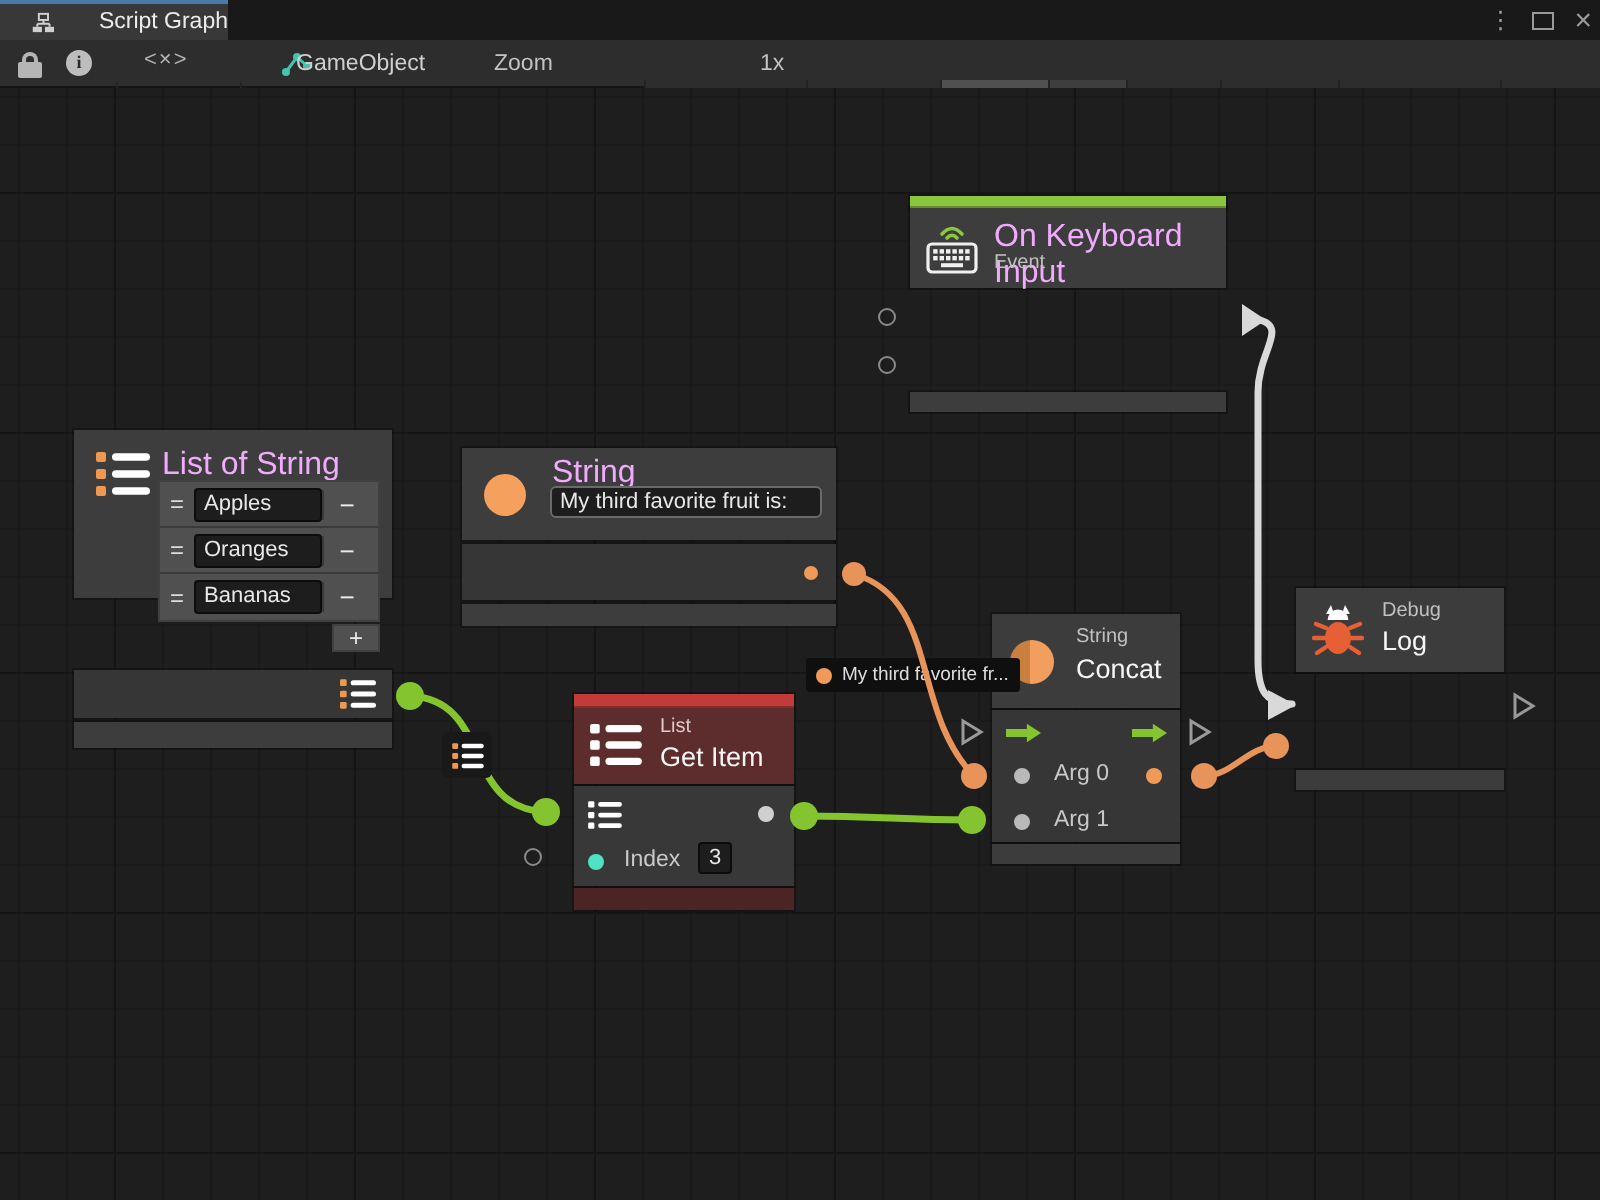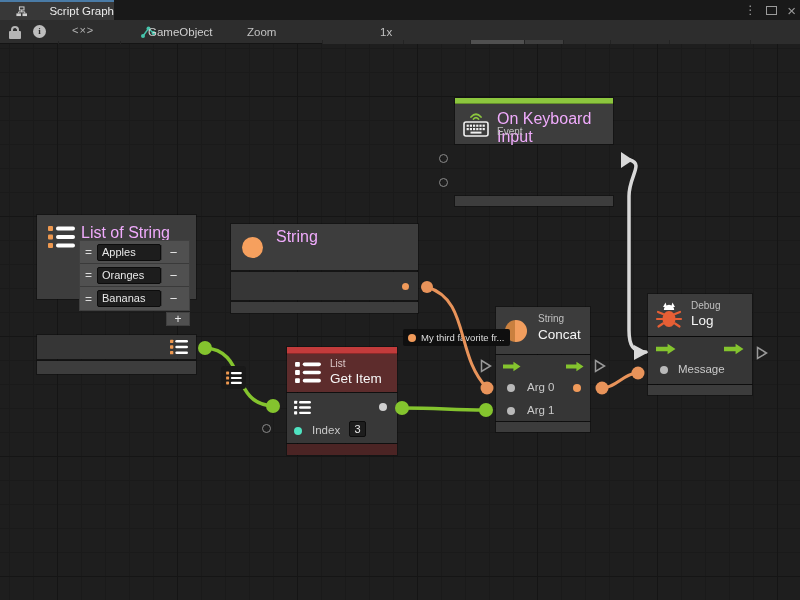--- a/index.html
+++ b/index.html
@@ -239,20 +239,21 @@
           </g>
       </svg>
     </div>
     <div class="sec" style="top:146px; height:13px"></div>
   </div>
 
   <div class="node" style="left:231px; top:224px; width:187px; height:89px">
     <div class="sec" style="top:0; height:46px">
       <div class="dot" style="left:11px; top:13px; width:21px; height:21px; background:#f6a05e"></div>
       <div class="ntitle" style="position:absolute; left:45px; top:4px">String</div>
+      <div class="field" style="position:absolute; left:44px; top:19px; width:136px; height:16px; border-color:#6a6a6a; border-radius:3px">My third favorite fruit is:</div>
     </div>
     <div class="sec body" style="top:48px; height:28px">
       <div class="dot" style="right:9px; top:11px; width:7px; height:7px; background:#f09a5a"></div>
     </div>
     <div class="sec" style="top:78px; height:11px"></div>
   </div>
 
   <div class="node" style="left:287px; top:347px; width:110px; height:108px">
     <div class="sec" style="top:0; height:7px; background:#c23b3b"></div>
     <div class="sec" style="top:7px; height:38px; background:#5d2c2c">
@@ -329,30 +330,20 @@
             <path d="M9 23.5 L4.5 26.5"></path>
           <path d="M21 14 L26 12"></path>
             <path d="M21.5 19 L27 19"></path>
             <path d="M21 23.5 L25.5 26.5"></path>
         </g>
         <ellipse cx="15" cy="19" rx="6.5" ry="8" fill="#e75f35"></ellipse>
       </svg>
       <div class="nsub" style="position:absolute; left:43px; top:6px">Debug</div>
       <div class="nbig" style="position:absolute; left:43px; top:19px">Log</div>
     </div>
-    <div class="sec body" style="top:43px; height:47px">
-      <svg style="position:absolute; left:8px; top:6px" width="20" height="12" viewBox="0 0 19 11">
-        <path d="M0 3.4 H11 V0.6 L18.5 5.5 L11 10.4 V7.6 H0 Z" fill="#84c42e"></path>
-      </svg>
-      <svg style="position:absolute; right:8px; top:6px" width="20" height="12" viewBox="0 0 19 11">
-        <path d="M0 3.4 H11 V0.6 L18.5 5.5 L11 10.4 V7.6 H0 Z" fill="#84c42e"></path>
-      </svg>
-      <div class="dot" style="left:12px; top:29px; width:8px; height:8px; background:#b9b9b9"></div>
-      <span class="rowlabel" style="position:absolute; left:30px; top:26px">Message</span>
-    </div>
     <div class="sec" style="top:91px; height:10px; background:#3c3c3c"></div>
   </div>
   <svg class="tri" style="left:756px; top:346px" width="12" height="14" viewBox="0 0 12 14">
     <path d="M1.5 1.5 L10.5 7 L1.5 12.5 Z" fill="none" stroke="#999" stroke-width="1.5"></path>
   </svg>
 
   <div id="wire-tooltip">
     <span class="tdot"></span>
     <span class="ttext">My third favorite fr...</span>
   </div>

